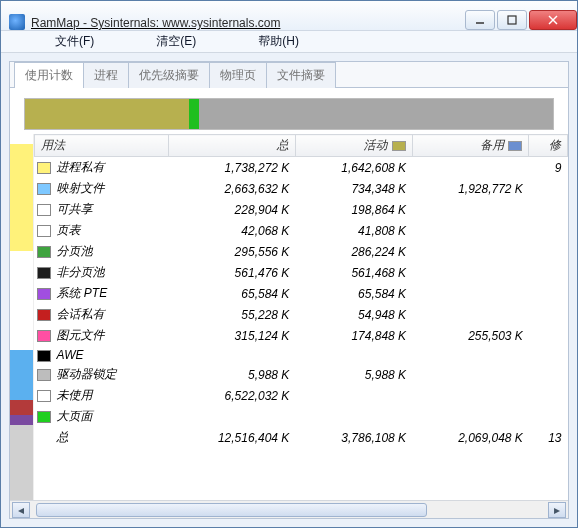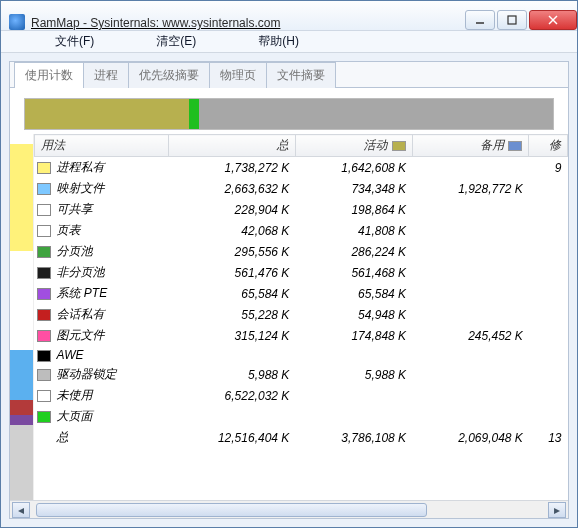--- a/index.html
+++ b/index.html
@@ -179,21 +179,21 @@
                   <td class="name"><span class="swatch" style="background:#c41f1f;border:1px solid #888"></span>会话私有</td>
                   <td class="num">55,228 K</td>
                   <td class="num">54,948 K</td>
                   <td class="num"></td>
                   <td class="num"></td>
                 </tr>
                 <tr>
                   <td class="name"><span class="swatch" style="background:#ff4fa3;border:1px solid #888"></span>图元文件</td>
                   <td class="num">315,124 K</td>
                   <td class="num">174,848 K</td>
-                  <td class="num">245,452 K</td>
+                  <td class="num">255,503 K</td>
                   <td class="num"></td>
                 </tr>
                 <tr>
                   <td class="name"><span class="swatch" style="background:#000000;border:1px solid #888"></span>AWE</td>
                   <td class="num"></td>
                   <td class="num"></td>
                   <td class="num"></td>
                   <td class="num"></td>
                 </tr>
                 <tr>

